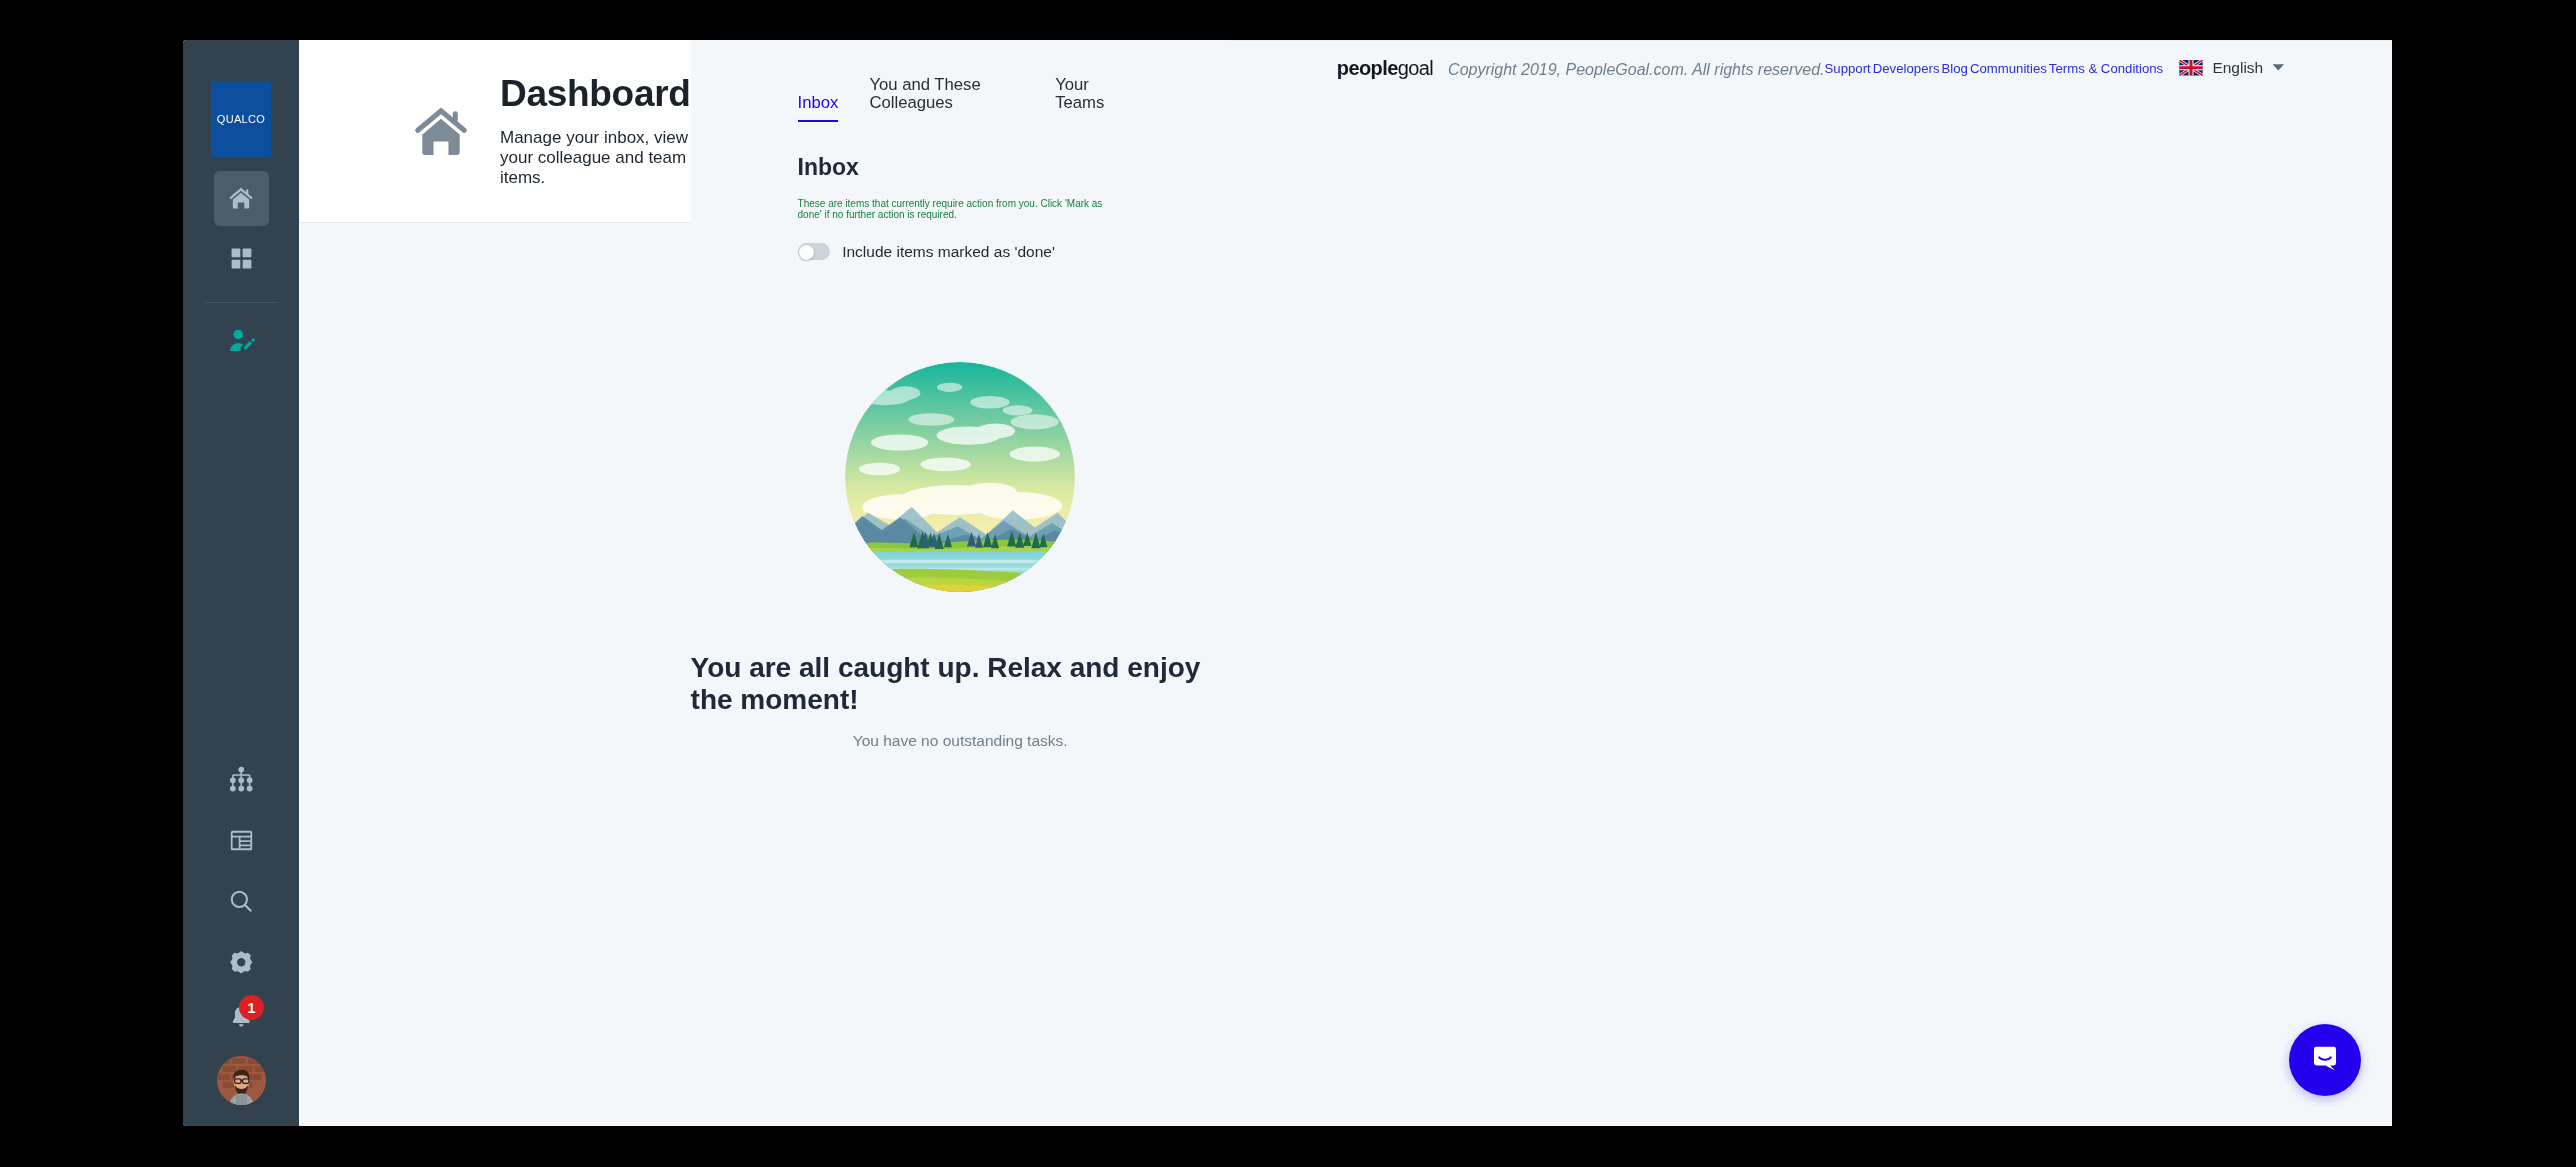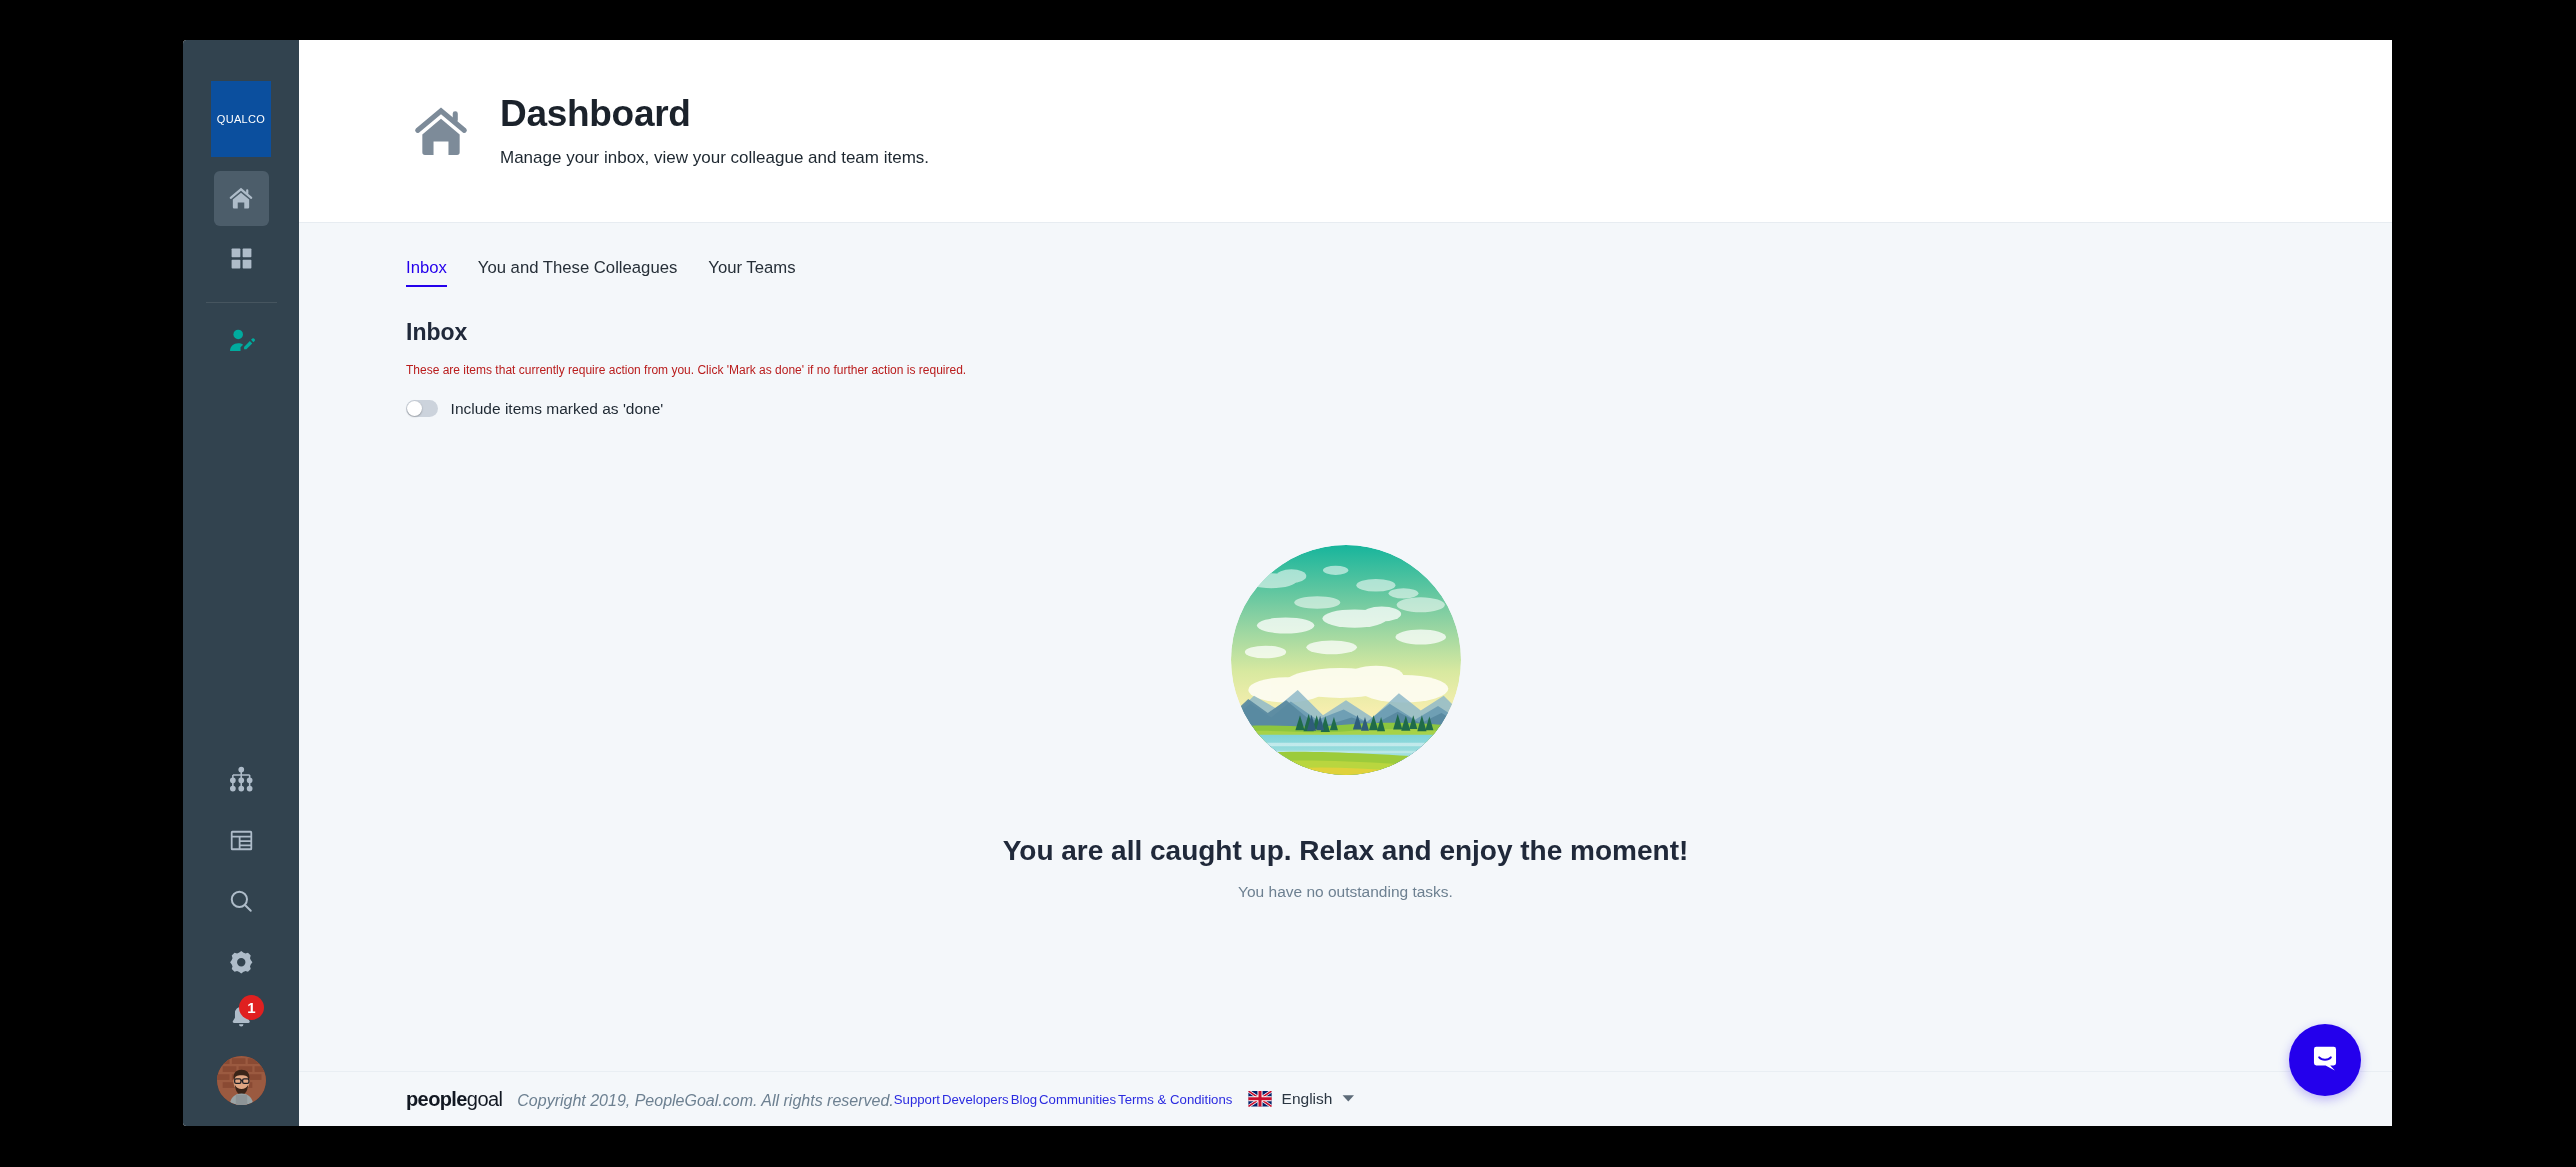--- a/index.html
+++ b/index.html
@@ -64,21 +64,21 @@
     font-size: 15px; font-weight: 700;
     display: flex; align-items: center; justify-content: center;
   }
   #avatar {
     width: 49px; height: 49px; border-radius: 50%;
     margin-top: 10.4px; overflow: hidden;
     background: #8a4a35;
   }
 
   
-  #main-col { flex: 1 1 auto; display: flex; flex-direction: column; min-width: 0; }
+  #main-col { flex: 1 1 auto; display: flex; flex-direction: row; min-width: 0; }
 
   #page-header {
     background: #ffffff;
     height: 183px; flex: 0 0 183px;
     display: flex; align-items: center;
     padding-left: 107px;
     border-bottom: 0.6px solid #e7ecf1;
   }
   #page-header-icon { width: 69px; flex: 0 0 69px; margin-right: 25px;
                       display:flex; align-items:center; justify-content:center; }
@@ -90,21 +90,21 @@
                   padding: 0 107px; position: relative; min-height: 0; }
 
   #tabs { display: flex; align-items: flex-end; gap: 31px;
           padding-top: 36px; }
   .tab { font-size: 16.7px; color: #262f38; padding-bottom: 7.5px;
          border-bottom: 2.9px solid transparent; line-height: 1.1; }
   .tab.active { color: #2400ec; border-bottom-color: #2400ec; }
 
   #section-title { font-size: 23px; font-weight: 700; color: #20293a;
                    margin-top: 32px; }
-  #section-desc { font-size: 12px; color: #b91c1c; margin-top: 16.7px; }
+  #section-desc { font-size: 10px; color: #15803d; margin-top: 16.7px; }
 
   #toggle-row { display: flex; align-items: center; gap: 12.6px; margin-top: 23px; }
   #toggle-switch {
     width: 32px; height: 17px; border-radius: 8.6px;
     background: #ccd3dc; position: relative; flex: 0 0 32px;
   }
   #toggle-knob {
     position: absolute; left: 1.2px; top: 1.2px;
     width: 15px; height: 15px; border-radius: 50%;
     background: #ffffff; box-shadow: 0 0.6px 1.7px rgba(0,0,0,.35);

